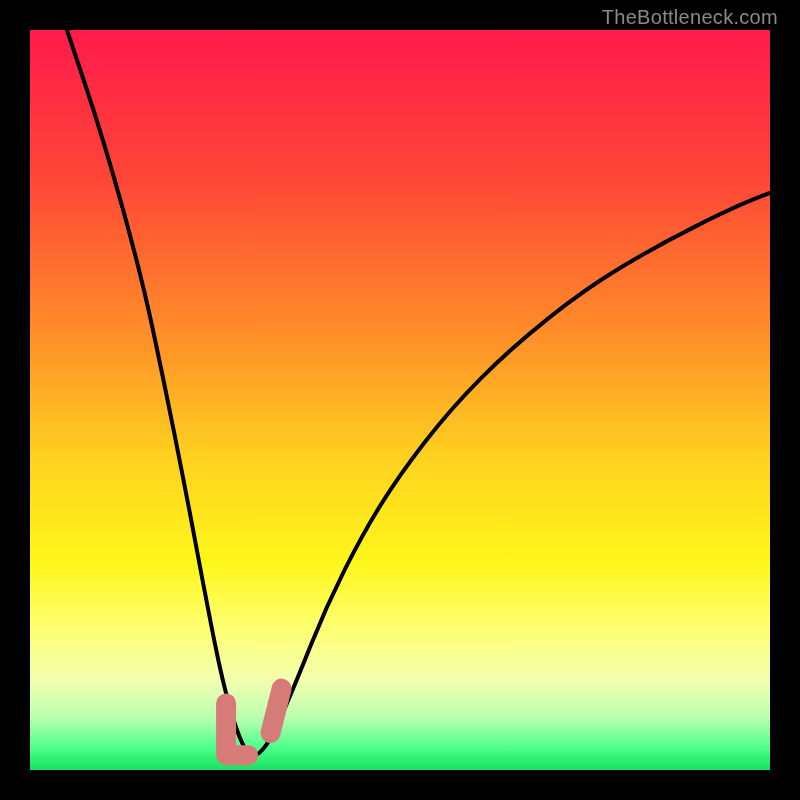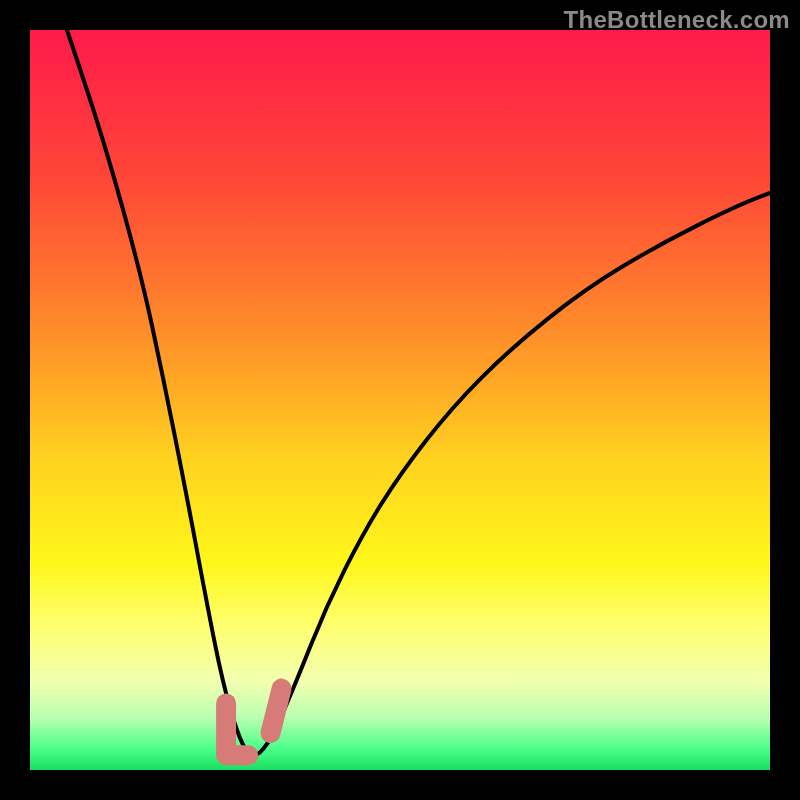--- a/index.html
+++ b/index.html
@@ -21,24 +21,24 @@
     position: absolute;
     left: 30px;
     top: 30px;
     width: 740px;
     height: 740px;
     
   }
   .watermark {
     position: absolute;
     top: 6px;
-    right: 10px;
+    right: 22px;
     color: #8a8a8a;
-    font-size: 24px;
-    font-weight: 700;
+    font-size: 20px;
+    font-weight: 400;
     letter-spacing: 0.3px;
     user-select: none;
   }
   svg.curve {
     position: absolute;
     left: 0;
     top: 0;
     width: 740px;
     height: 740px;
     overflow: visible;

